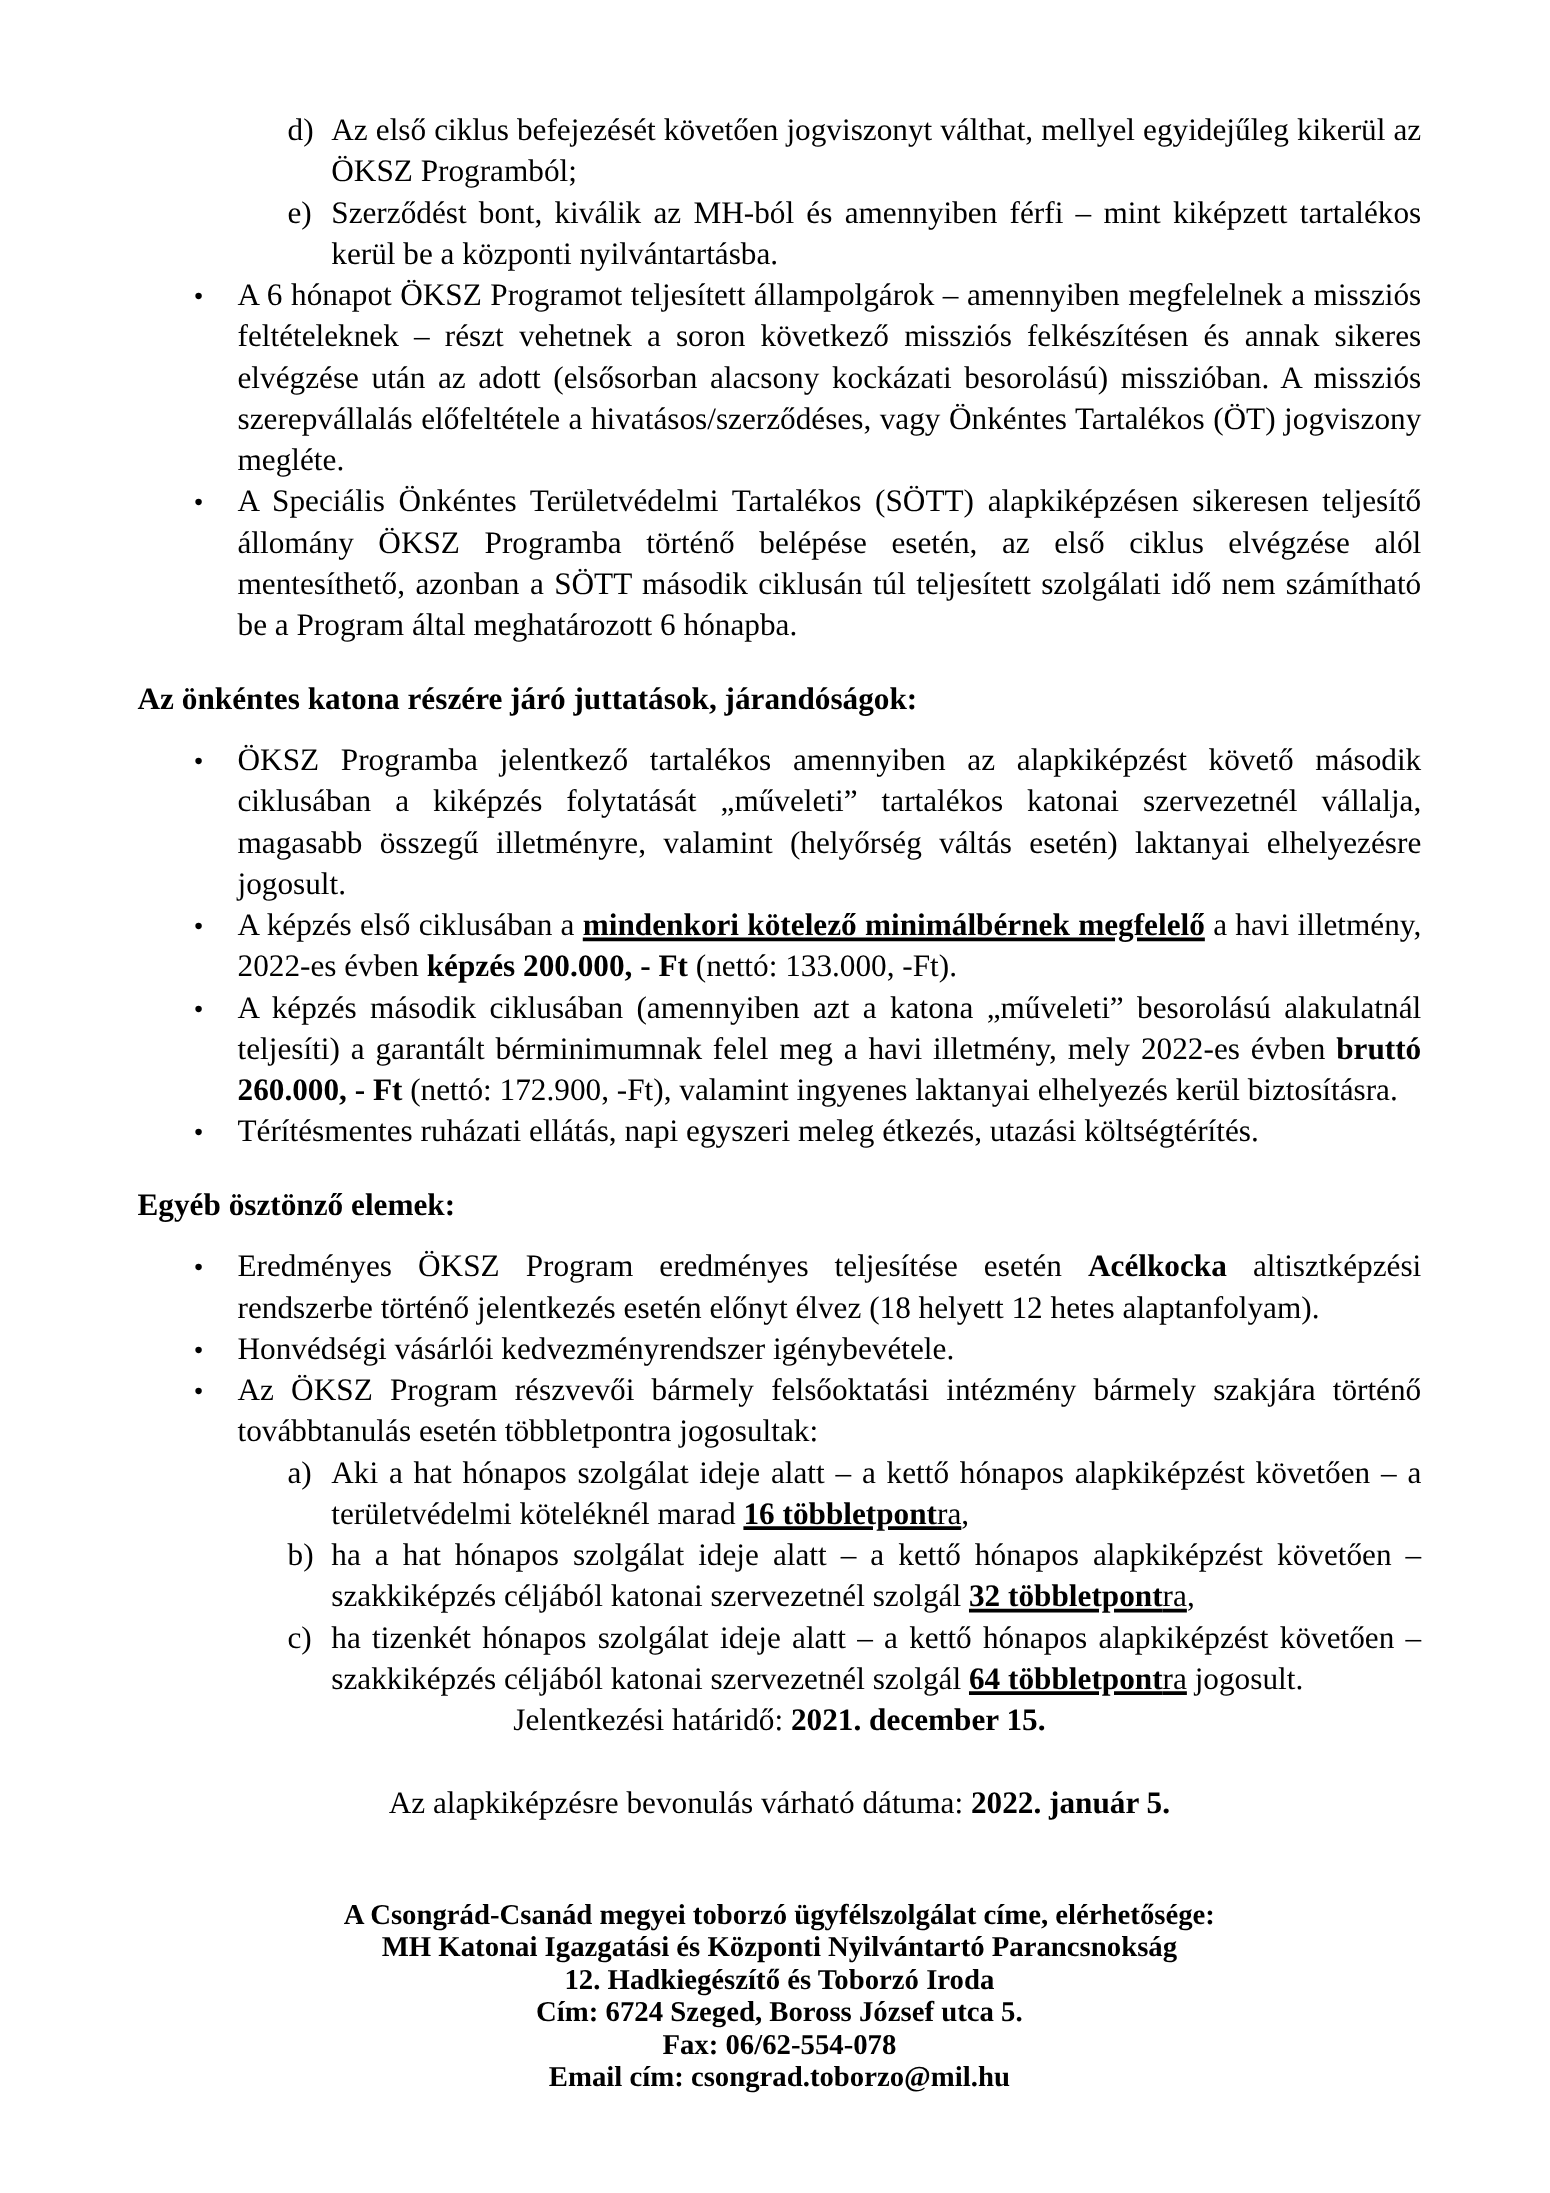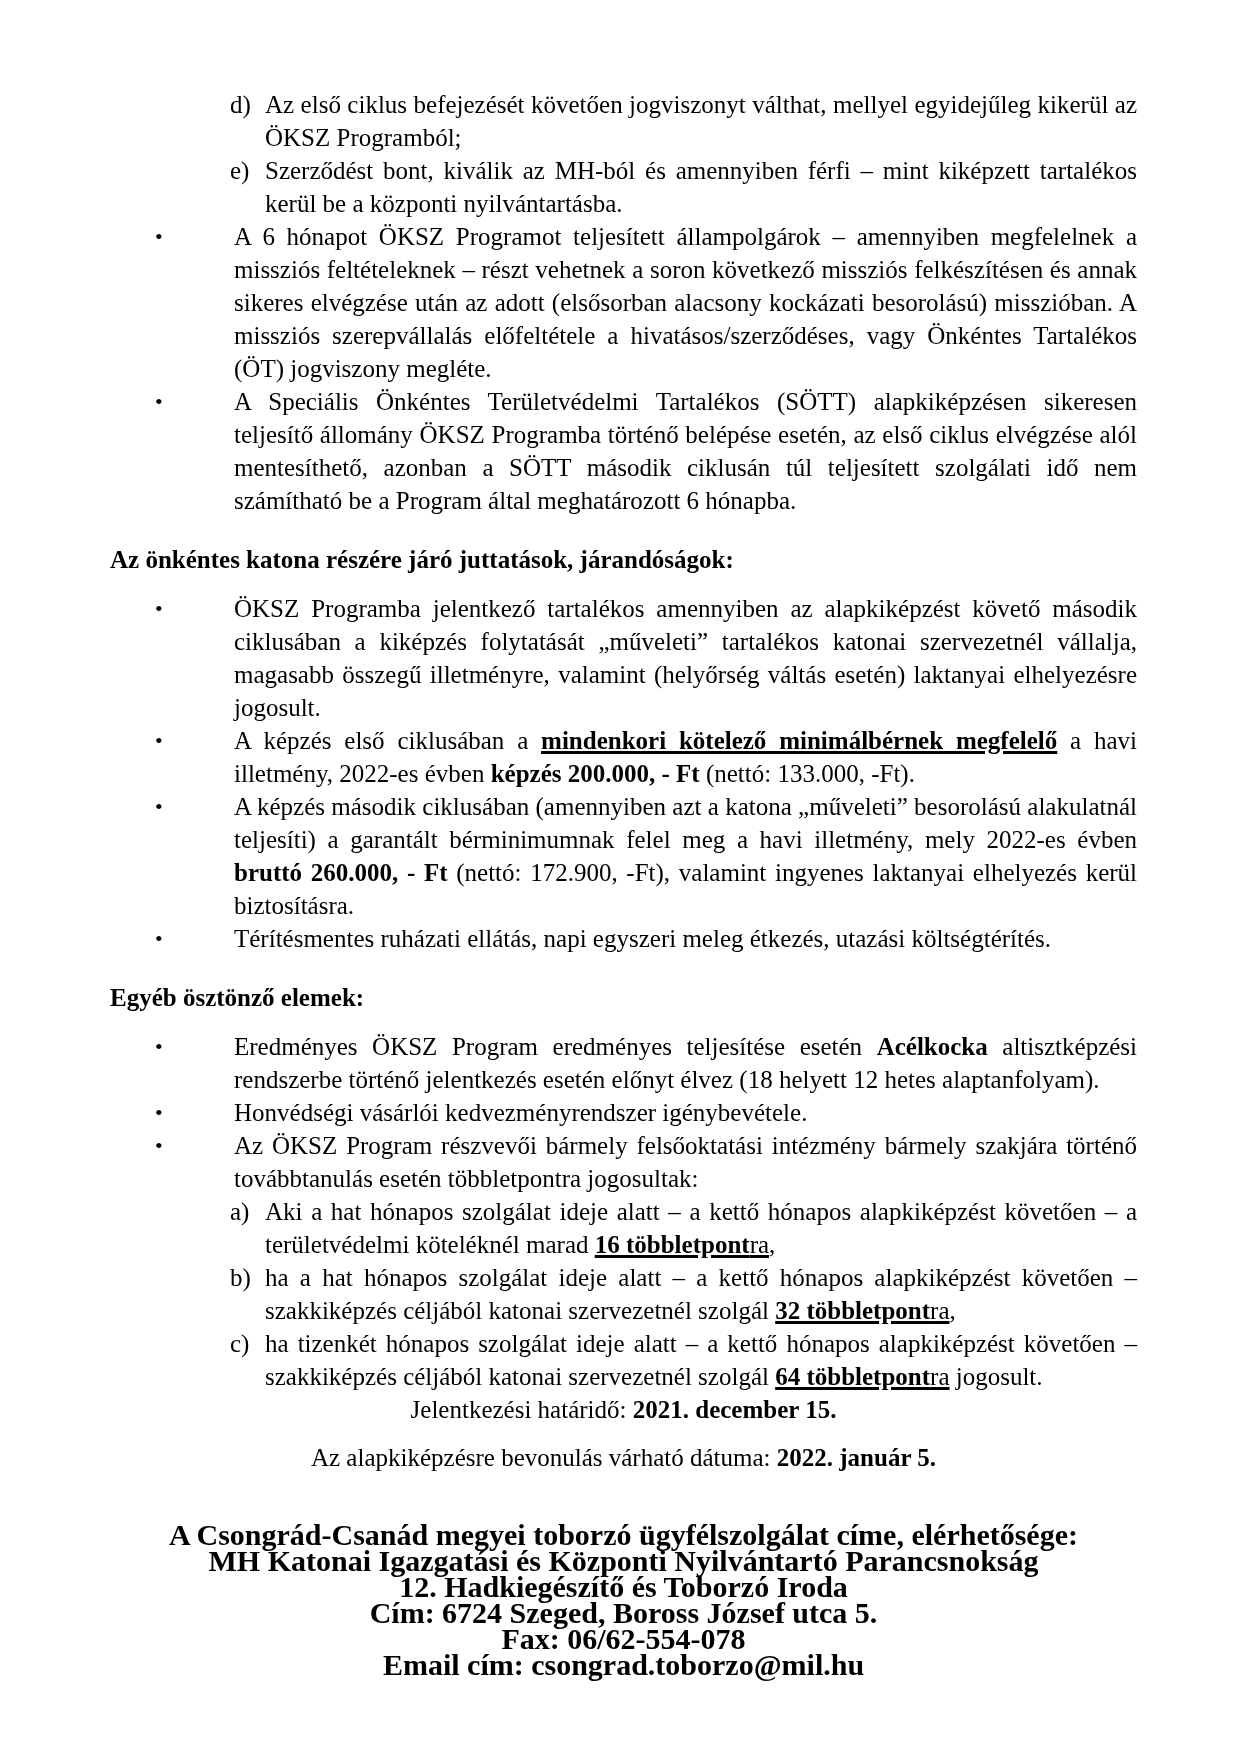--- a/index.html
+++ b/index.html
@@ -20,37 +20,37 @@
   .doc { font-size: 25px; line-height: 33px; }
 
   
   .l-item { display: flex; }
   .l-label { flex: 0 0 35px; margin-left: 120px; }
   .l-body { flex: 1; text-align: justify; }
 
   
   .b-item { display: flex; }
   .b-marker { flex: 0 0 35px; margin-left: 45px; font-size: 22px; }
-  .b-body { flex: 1; text-align: justify; margin-left: 44px; }
+  .b-body { flex: 1; text-align: justify; }
 
   .heading { font-weight: bold; margin-top: 26px; margin-bottom: 16px; }
 
   .bold { font-weight: bold; }
   .bu { font-weight: bold; text-decoration: underline; text-decoration-thickness: 2.5px; }
   .u  { text-decoration: underline; text-decoration-thickness: 2.5px; }
 
   .center-line { text-align: center; }
   .date-1 { }
-  .date-2 { margin-top: 15px; }
+  .date-2 { margin-top: 33px; }
 
   .contact {
-    margin-top: 48px;
+    margin-top: 60px;
     text-align: center;
     font-weight: bold;
-    font-size: 30px;
+    font-size: 23px;
     line-height: 26px;
   }
 </style>
 </head>
 <body>
 
 <div class="page doc">
 
   <div>
     <div class="l-item">

